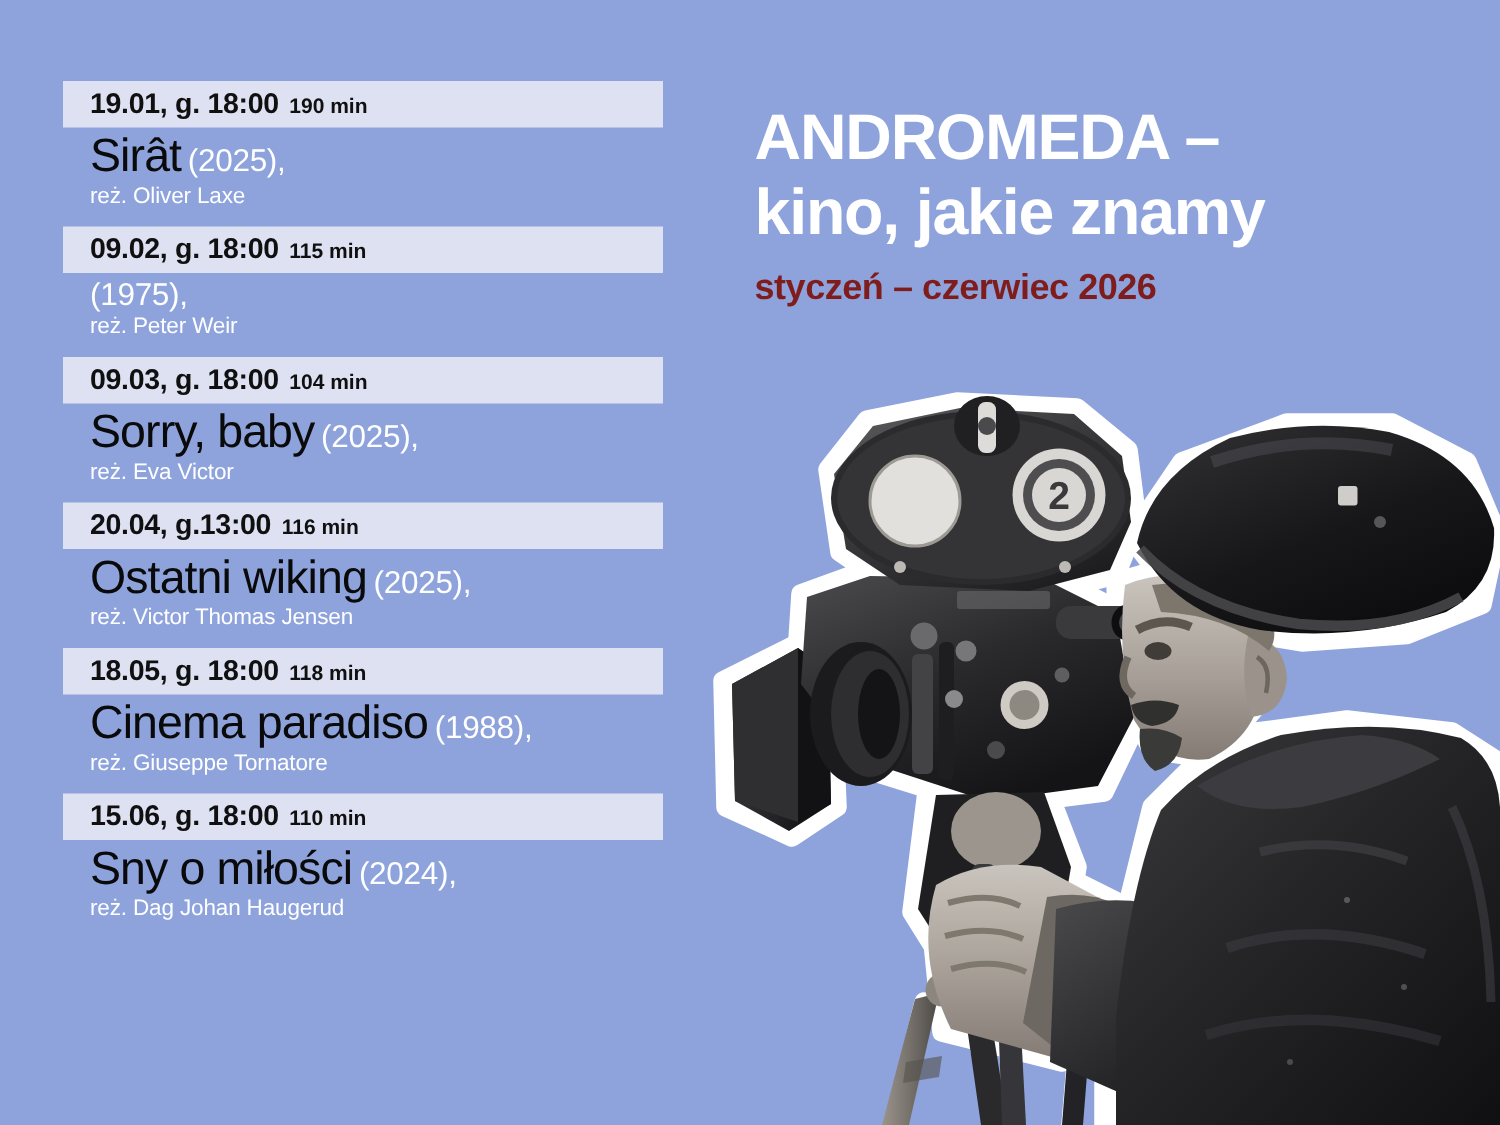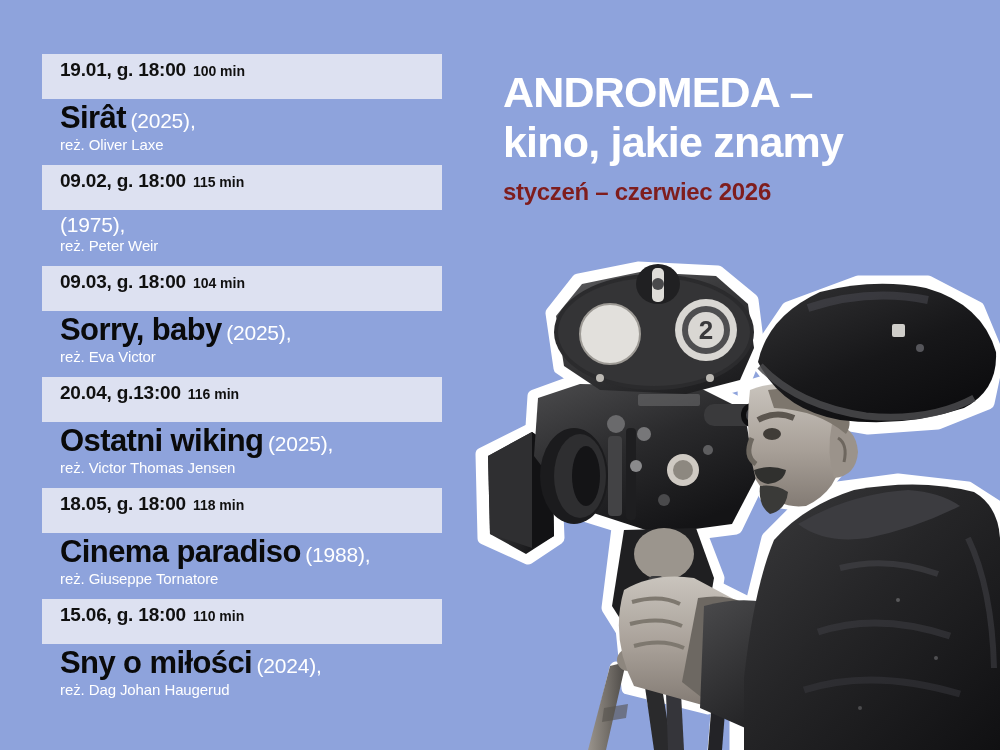--- a/index.html
+++ b/index.html
@@ -24,21 +24,21 @@
     left:42px;
     top:54px;
     width:402px;
   }
   .entry { margin-bottom:12px; }
   .entry:last-child { margin-bottom:0; }
 
   .datebar {
     background:#dde1f1;
     width:400px;
-    padding:5px 0 18px 18px;
+    padding:5px 0 4px 18px;
     display:flex;
     align-items:baseline;
     gap:7px;
     white-space:nowrap;
   }
   .datetime {
     font-size:19px;
     font-weight:bold;
     color:#101010;
     letter-spacing:-0.2px;
@@ -49,21 +49,21 @@
     color:#101010;
   }
 
   .filmblock { padding:3px 0 0 18px; }
   .titleline {
     display:block;
     line-height:1.06;
   }
   .filmtitle {
     font-size:31px;
-    font-weight:bold;
+    font-weight:normal;
     color:#0a0a0a;
     letter-spacing:-0.6px;
   }
   .filmyear {
     font-size:21px;
     font-weight:normal;
     color:#ffffff;
     letter-spacing:-0.2px;
     margin-top:20px;
   }
@@ -112,21 +112,21 @@
 </style>
 </head>
 <body>
 
 <div id="poster">
 
   <div id="schedule">
       <div class="entry">
         <div class="datebar">
           <span class="datetime">19.01, g. 18:00</span>
-          <span class="runtime">100 min</span>
+          <span class="runtime">190 min</span>
         </div>
         <div class="filmblock">
           <span class="titleline"><span class="filmtitle">Sirât</span> <span class="filmyear">(2025),</span></span>
           <span class="director">reż. Oliver Laxe</span>
         </div>
       </div>
       <div class="entry">
         <div class="datebar">
           <span class="datetime">09.02, g. 18:00</span>
           <span class="runtime">115 min</span>

